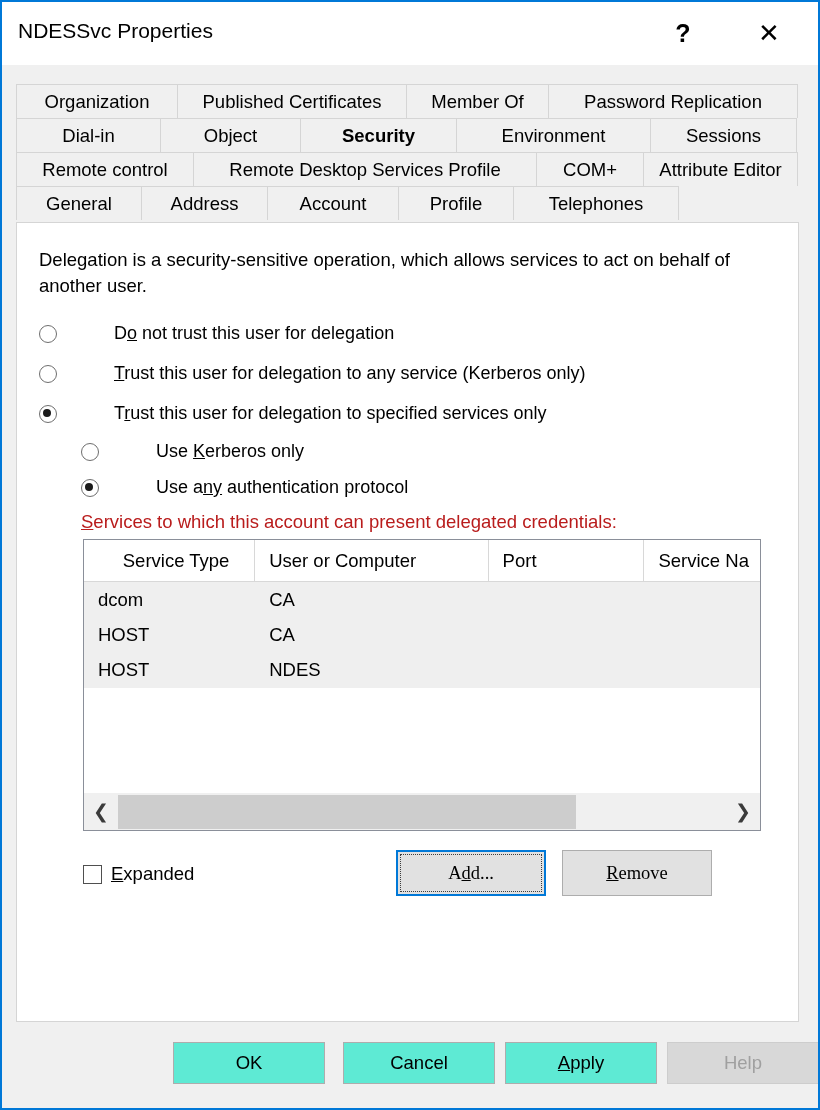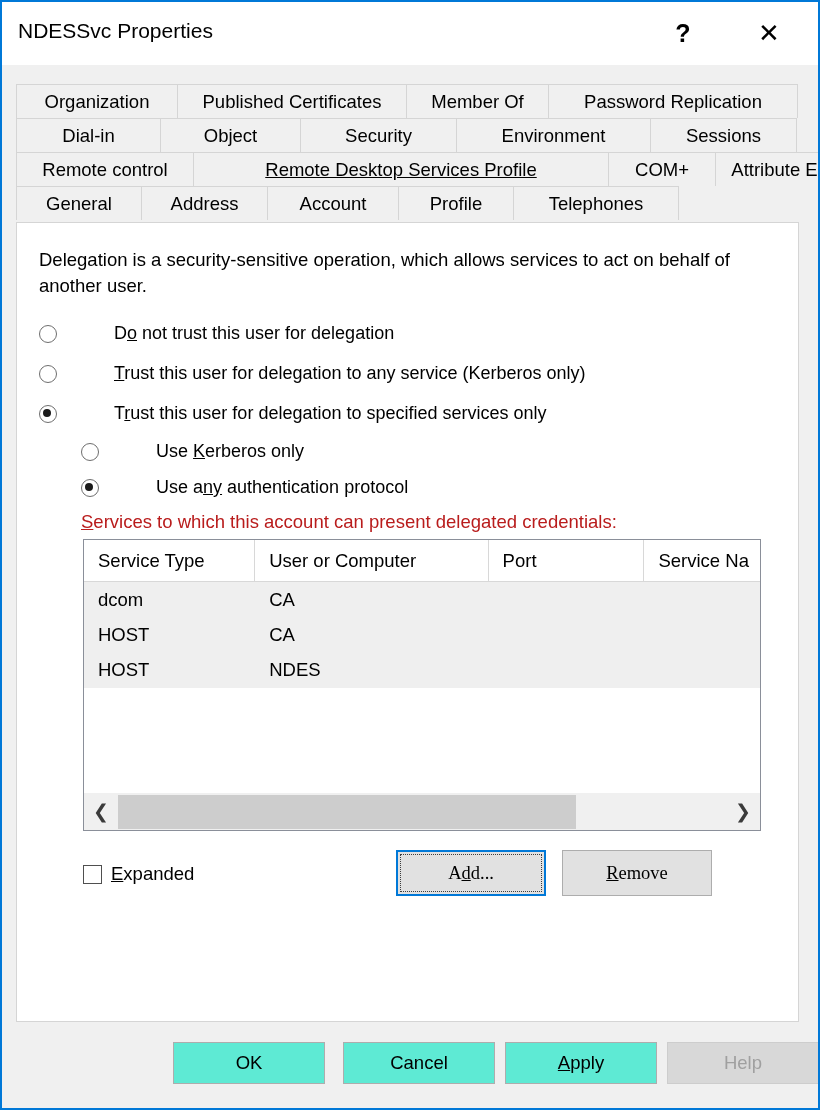--- a/index.html
+++ b/index.html
@@ -314,30 +314,30 @@
           <span>Published Certificates</span>
         </div><div class="tab" style="width: 143px;">
           <span>Member Of</span>
         </div><div class="tab" style="width: 250px;">
           <span>Password Replication</span>
         </div></div>
       <div class="tab-row"><div class="tab" style="width: 145px;">
           <span>Dial-in</span>
         </div><div class="tab" style="width: 141px;">
           <span>Object</span>
-        </div><div class="tab" style="width: 157px;">
+        </div><div class="tab" style="width: 157px; font-weight: bold;">
           <span>Security</span>
         </div><div class="tab" style="width: 195px;">
           <span>Environment</span>
         </div><div class="tab" style="width: 147px;">
           <span>Sessions</span>
         </div></div>
       <div class="tab-row"><div class="tab" style="width: 178px;">
           <span>Remote control</span>
-        </div><div class="tab" style="width: 416px; text-decoration: underline;">
+        </div><div class="tab" style="width: 344px;">
           <span>Remote Desktop Services Profile</span>
         </div><div class="tab" style="width: 108px;">
           <span>COM+</span>
         </div><div class="tab" style="width: 155px;">
           <span>Attribute Editor</span>
         </div></div>
       <div class="tab-row"><div class="tab" style="width: 126px;">
           <span>General</span>
         </div><div class="tab" style="width: 127px;">
           <span>Address</span>
@@ -379,21 +379,21 @@
           <span><span>Use a</span><span class="u">ny</span><span> authentication protocol</span></span>
         </div>
       </div>
 
     <div id="list-label">
       <span class="u">S</span><span>ervices to which this account can present delegated credentials:</span>
     </div>
 
     <div id="listview">
       <div id="list-header">
-          <div class="hcell" style="width: 178px;">
+          <div class="hcell" style="width: 178px; justify-content: center;">
             <span>Service Type</span>
           </div>
           <div class="hcell" style="width: 243px;">
             <span>User or Computer</span>
           </div>
           <div class="hcell" style="width: 162px;">
             <span>Port</span>
           </div>
           <div class="hcell" style="width: 120px; border-right: none;">
             <span>Service Na</span>

